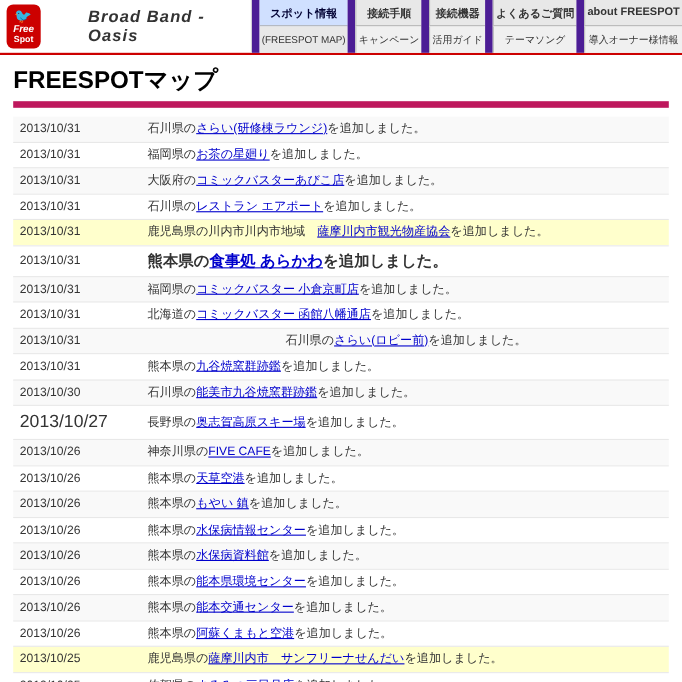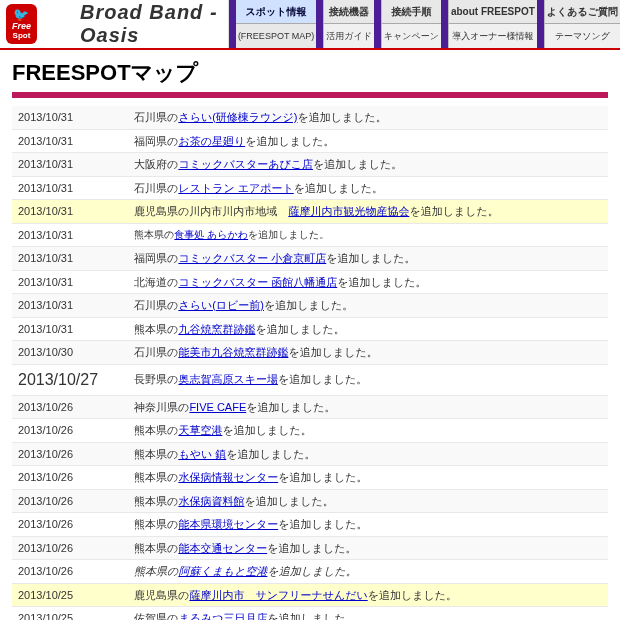--- a/index.html
+++ b/index.html
@@ -33,42 +33,42 @@
 
 <div id="header">
   <div id="logo-area">
     <div id="logo-box">
       <div style="color:#fff; font-size:13px; line-height:1;">🐦</div>
       <div style="color:#fff; font-size:9px; font-weight:bold; font-style:italic;">Free</div>
       <div style="color:#fff; font-size:8px; font-weight:bold;">Spot</div>
     </div>
   </div>
   <div id="brand-area">
-    <span id="brand-text" style="font-size:20px; font-style:italic; color:#333; font-weight:bold; letter-spacing:1px;">Broad Band - Oasis</span>
+    <span id="brand-text" style="font-size:15px; font-style:italic; color:#333; font-weight:bold; letter-spacing:1px;">Broad Band - Oasis</span>
   </div>
   <div id="nav-area" style="display:flex; flex:1;">
     <div class="nav-col">
       <div class="nav-top active-tab" style="background:#d0e0ff; font-size:10px; text-align:center; padding:3px 2px; border-bottom:1px solid #aaa; height:24px; display:flex; align-items:center; justify-content:center; font-weight:bold; color:#003;">スポット情報</div>
       <div class="nav-bottom" style="font-size:9px; text-align:center; padding:2px; height:24px; display:flex; align-items:center; justify-content:center; background:#e8e8e8;">(FREESPOT MAP)</div>
     </div>
     <div class="nav-col">
+      <div class="nav-top" style="background:#e8e8e8; font-size:10px; text-align:center; padding:3px 2px; border-bottom:1px solid #aaa; height:24px; display:flex; align-items:center; justify-content:center; border-left:1px solid #bbb;">接続手順</div>
+      <div class="nav-bottom" style="font-size:9px; text-align:center; padding:2px; height:24px; display:flex; align-items:center; justify-content:center; background:#f0f0f0; border-left:1px solid #bbb;">キャンペーン</div>
+    </div>
+    <div class="nav-col">
       <div class="nav-top" style="background:#e8e8e8; font-size:10px; text-align:center; padding:3px 2px; border-bottom:1px solid #aaa; height:24px; display:flex; align-items:center; justify-content:center; border-left:1px solid #bbb;">接続機器</div>
       <div class="nav-bottom" style="font-size:9px; text-align:center; padding:2px; height:24px; display:flex; align-items:center; justify-content:center; background:#f0f0f0; border-left:1px solid #bbb;">活用ガイド</div>
     </div>
     <div class="nav-col">
-      <div class="nav-top" style="background:#e8e8e8; font-size:10px; text-align:center; padding:3px 2px; border-bottom:1px solid #aaa; height:24px; display:flex; align-items:center; justify-content:center; border-left:1px solid #bbb;">接続手順</div>
-      <div class="nav-bottom" style="font-size:9px; text-align:center; padding:2px; height:24px; display:flex; align-items:center; justify-content:center; background:#f0f0f0; border-left:1px solid #bbb;">キャンペーン</div>
+      <div class="nav-top" style="background:#e8e8e8; font-size:10px; text-align:center; padding:3px 2px; border-bottom:1px solid #aaa; height:24px; display:flex; align-items:center; justify-content:center; border-left:1px solid #bbb;">よくあるご質問</div>
+      <div class="nav-bottom" style="font-size:9px; text-align:center; padding:2px; height:24px; display:flex; align-items:center; justify-content:center; background:#f0f0f0; border-left:1px solid #bbb;">テーマソング</div>
     </div>
     <div class="nav-col">
       <div class="nav-top" style="background:#e8e8e8; font-size:10px; text-align:center; padding:3px 2px; border-bottom:1px solid #aaa; height:24px; display:flex; align-items:center; justify-content:center; border-left:1px solid #bbb;">about FREESPOT</div>
       <div class="nav-bottom" style="font-size:9px; text-align:center; padding:2px; height:24px; display:flex; align-items:center; justify-content:center; background:#f0f0f0; border-left:1px solid #bbb;">導入オーナー様情報</div>
-    </div>
-    <div class="nav-col">
-      <div class="nav-top" style="background:#e8e8e8; font-size:10px; text-align:center; padding:3px 2px; border-bottom:1px solid #aaa; height:24px; display:flex; align-items:center; justify-content:center; border-left:1px solid #bbb;">よくあるご質問</div>
-      <div class="nav-bottom" style="font-size:9px; text-align:center; padding:2px; height:24px; display:flex; align-items:center; justify-content:center; background:#f0f0f0; border-left:1px solid #bbb;">テーマソング</div>
     </div>
   </div>
 </div>
 
 <div id="main">
   <h1 id="page-title" style="font-size:22px; font-weight:bold; margin-bottom:8px; border-bottom:6px solid #be185d; padding-bottom:4px;">FREESPOTマップ</h1>
   <table id="news-table" style="width:100%; border-collapse:collapse;">
     <tbody id="news-tbody">
     <tr style="background: rgb(249, 249, 249);">
           <td style="white-space: nowrap; color: rgb(51, 51, 51); padding: 3px 6px; font-size: 11px; vertical-align: middle; min-width: 80px;">2013/10/31</td>
@@ -85,33 +85,33 @@
         <tr style="background: rgb(255, 255, 255);">
           <td style="white-space: nowrap; color: rgb(51, 51, 51); padding: 3px 6px; font-size: 11px; vertical-align: middle; min-width: 80px;">2013/10/31</td>
           <td style="color: rgb(51, 51, 51); padding: 3px 4px; font-size: 11px; line-height: 1.5; vertical-align: middle;"><span>石川県の</span><a href="#" style="color: rgb(0, 0, 204);  text-align: right;">レストラン エアポート</a><span>を追加しました。</span></td>
         </tr>
         <tr style="background: rgb(255, 255, 204);">
           <td style="white-space: nowrap; color: rgb(51, 51, 51); padding: 3px 6px; font-size: 11px; vertical-align: middle; min-width: 80px;">2013/10/31</td>
           <td style="color: rgb(51, 51, 51); padding: 3px 4px; font-size: 11px; line-height: 1.5; vertical-align: middle;"><span>鹿児島県の川内市川内市地域　</span><a href="#" style="color: rgb(0, 0, 204); text-decoration: underline;">薩摩川内市観光物産協会</a><span>を追加しました。</span></td>
         </tr>
         <tr style="background: rgb(255, 255, 255);">
           <td style="white-space: nowrap; color: rgb(51, 51, 51); padding: 3px 6px; font-size: 11px; vertical-align: middle; min-width: 80px;">2013/10/31</td>
-          <td style="color: rgb(51, 51, 51); padding: 3px 4px; font-size: 10px; line-height: 1.5; vertical-align: middle;"><span>熊本県の</span><a href="#" style="color: rgb(0, 0, 204); text-decoration: underline;">食事処 あらかわ</a><span>を追加しました。</span></td>
+          <td style="color: rgb(51, 51, 51); padding: 3px 4px; font-size: 14px; line-height: 1.5; vertical-align: middle; font-weight: bold;"><span>熊本県の</span><a href="#" style="color: rgb(0, 0, 204); text-decoration: underline;">食事処 あらかわ</a><span>を追加しました。</span></td>
         </tr>
         <tr style="background: rgb(249, 249, 249);">
           <td style="white-space: nowrap; color: rgb(51, 51, 51); padding: 3px 6px; font-size: 11px; vertical-align: middle; min-width: 80px;">2013/10/31</td>
           <td style="color: rgb(51, 51, 51); padding: 3px 4px; font-size: 11px; line-height: 1.5; vertical-align: middle;"><span>福岡県の</span><a href="#" style="color: rgb(0, 0, 204); text-decoration: underline;">コミックバスター 小倉京町店</a><span>を追加しました。</span></td>
         </tr>
         <tr style="background: rgb(255, 255, 255);">
           <td style="white-space: nowrap; color: rgb(51, 51, 51); padding: 3px 6px; font-size: 11px; vertical-align: middle; min-width: 80px;">2013/10/31</td>
           <td style="color: rgb(51, 51, 51); padding: 3px 4px; font-size: 11px; line-height: 1.5; vertical-align: middle;"><span>北海道の</span><a href="#" style="color: rgb(0, 0, 204); text-decoration: underline;">コミックバスター 函館八幡通店</a><span>を追加しました。</span></td>
         </tr>
         <tr style="background: rgb(249, 249, 249);">
           <td style="white-space: nowrap; color: rgb(51, 51, 51); padding: 3px 6px; font-size: 11px; vertical-align: middle; min-width: 80px;">2013/10/31</td>
-          <td style="color: rgb(51, 51, 51); padding: 3px 4px; font-size: 11px; line-height: 1.5; vertical-align: middle;"><span>石川県の</span><a href="#" style="color: rgb(0, 0, 204); text-decoration: underline;">さらい(ロビー前)</a><span>を追加しました。</span></td>
+          <td style="color: rgb(51, 51, 51); padding: 3px 4px; font-size: 11px; line-height: 1.5; vertical-align: middle; text-align: center;"><span>石川県の</span><a href="#" style="color: rgb(0, 0, 204); text-decoration: underline;">さらい(ロビー前)</a><span>を追加しました。</span></td>
         </tr>
         <tr style="background: rgb(255, 255, 255);">
           <td style="white-space: nowrap; color: rgb(51, 51, 51); padding: 3px 6px; font-size: 11px; vertical-align: middle; min-width: 80px;">2013/10/31</td>
           <td style="color: rgb(51, 51, 51); padding: 3px 4px; font-size: 11px; line-height: 1.5; vertical-align: middle;"><span>熊本県の</span><a href="#" style="color: rgb(0, 0, 204); text-decoration: underline;">九谷焼窯群跡鑑</a><span>を追加しました。</span></td>
         </tr>
         <tr style="background: rgb(249, 249, 249);">
           <td style="white-space: nowrap; color: rgb(51, 51, 51); padding: 3px 6px; font-size: 11px; vertical-align: middle; min-width: 80px; margin-top: 32px;">2013/10/30</td>
           <td style="color: rgb(51, 51, 51); padding: 3px 4px; font-size: 11px; line-height: 1.5; vertical-align: middle;"><span>石川県の</span><a href="#" style="color: rgb(0, 0, 204); text-decoration: underline;">能美市九谷焼窯群跡鑑</a><span>を追加しました。</span></td>
         </tr>
         <tr style="background: rgb(255, 255, 255);">
@@ -141,21 +141,21 @@
         <tr style="background: rgb(255, 255, 255);">
           <td style="white-space: nowrap; color: rgb(51, 51, 51); padding: 3px 6px; font-size: 11px; vertical-align: middle; min-width: 80px;">2013/10/26</td>
           <td style="color: rgb(51, 51, 51); padding: 3px 4px; font-size: 11px; line-height: 1.5; vertical-align: middle;"><span>熊本県の</span><a href="#" style="color: rgb(0, 0, 204); text-decoration: underline;">能本県環境センター</a><span>を追加しました。</span></td>
         </tr>
         <tr style="background: rgb(249, 249, 249);">
           <td style="white-space: nowrap; color: rgb(51, 51, 51); padding: 3px 6px; font-size: 11px; vertical-align: middle; min-width: 80px;">2013/10/26</td>
           <td style="color: rgb(51, 51, 51); padding: 3px 4px; font-size: 11px; line-height: 1.5; vertical-align: middle;"><span>熊本県の</span><a href="#" style="color: rgb(0, 0, 204); text-decoration: underline;">能本交通センター</a><span>を追加しました。</span></td>
         </tr>
         <tr style="background: rgb(255, 255, 255);">
           <td style="white-space: nowrap; color: rgb(51, 51, 51); padding: 3px 6px; font-size: 11px; vertical-align: middle; min-width: 80px;">2013/10/26</td>
-          <td style="color: rgb(51, 51, 51); padding: 3px 4px; font-size: 11px; line-height: 1.5; vertical-align: middle; font-style: italic;"><span>熊本県の</span><a href="#" style="color: rgb(0, 0, 204); text-decoration: underline;">阿蘇くまもと空港</a><span>を追加しました。</span></td>
+          <td style="color: rgb(51, 51, 51); padding: 3px 4px; font-size: 11px; line-height: 1.5; vertical-align: middle;"><span>熊本県の</span><a href="#" style="color: rgb(0, 0, 204); text-decoration: underline;">阿蘇くまもと空港</a><span>を追加しました。</span></td>
         </tr>
         <tr style="background: rgb(255, 255, 204);">
           <td style="white-space: nowrap; color: rgb(51, 51, 51); padding: 3px 6px; font-size: 11px; vertical-align: middle; min-width: 80px;">2013/10/25</td>
           <td style="color: rgb(51, 51, 51); padding: 3px 4px; font-size: 11px; line-height: 1.5; vertical-align: middle;"><span>鹿児島県の</span><a href="#" style="color: rgb(0, 0, 204); text-decoration: underline;">薩摩川内市　サンフリーナせんだい</a><span>を追加しました。</span></td>
         </tr>
         <tr style="background: rgb(255, 255, 255);">
           <td style="white-space: nowrap; color: rgb(51, 51, 51); padding: 3px 6px; font-size: 11px; vertical-align: middle; min-width: 80px;">2013/10/25</td>
           <td style="color: rgb(51, 51, 51); padding: 3px 4px; font-size: 11px; line-height: 1.5; vertical-align: middle;"><span>佐賀県の</span><a href="#" style="color: rgb(0, 0, 204); text-decoration: underline;">まるみつ三日月店</a><span>を追加しました。</span></td>
         </tr>
         <tr style="background: rgb(249, 249, 249);">

